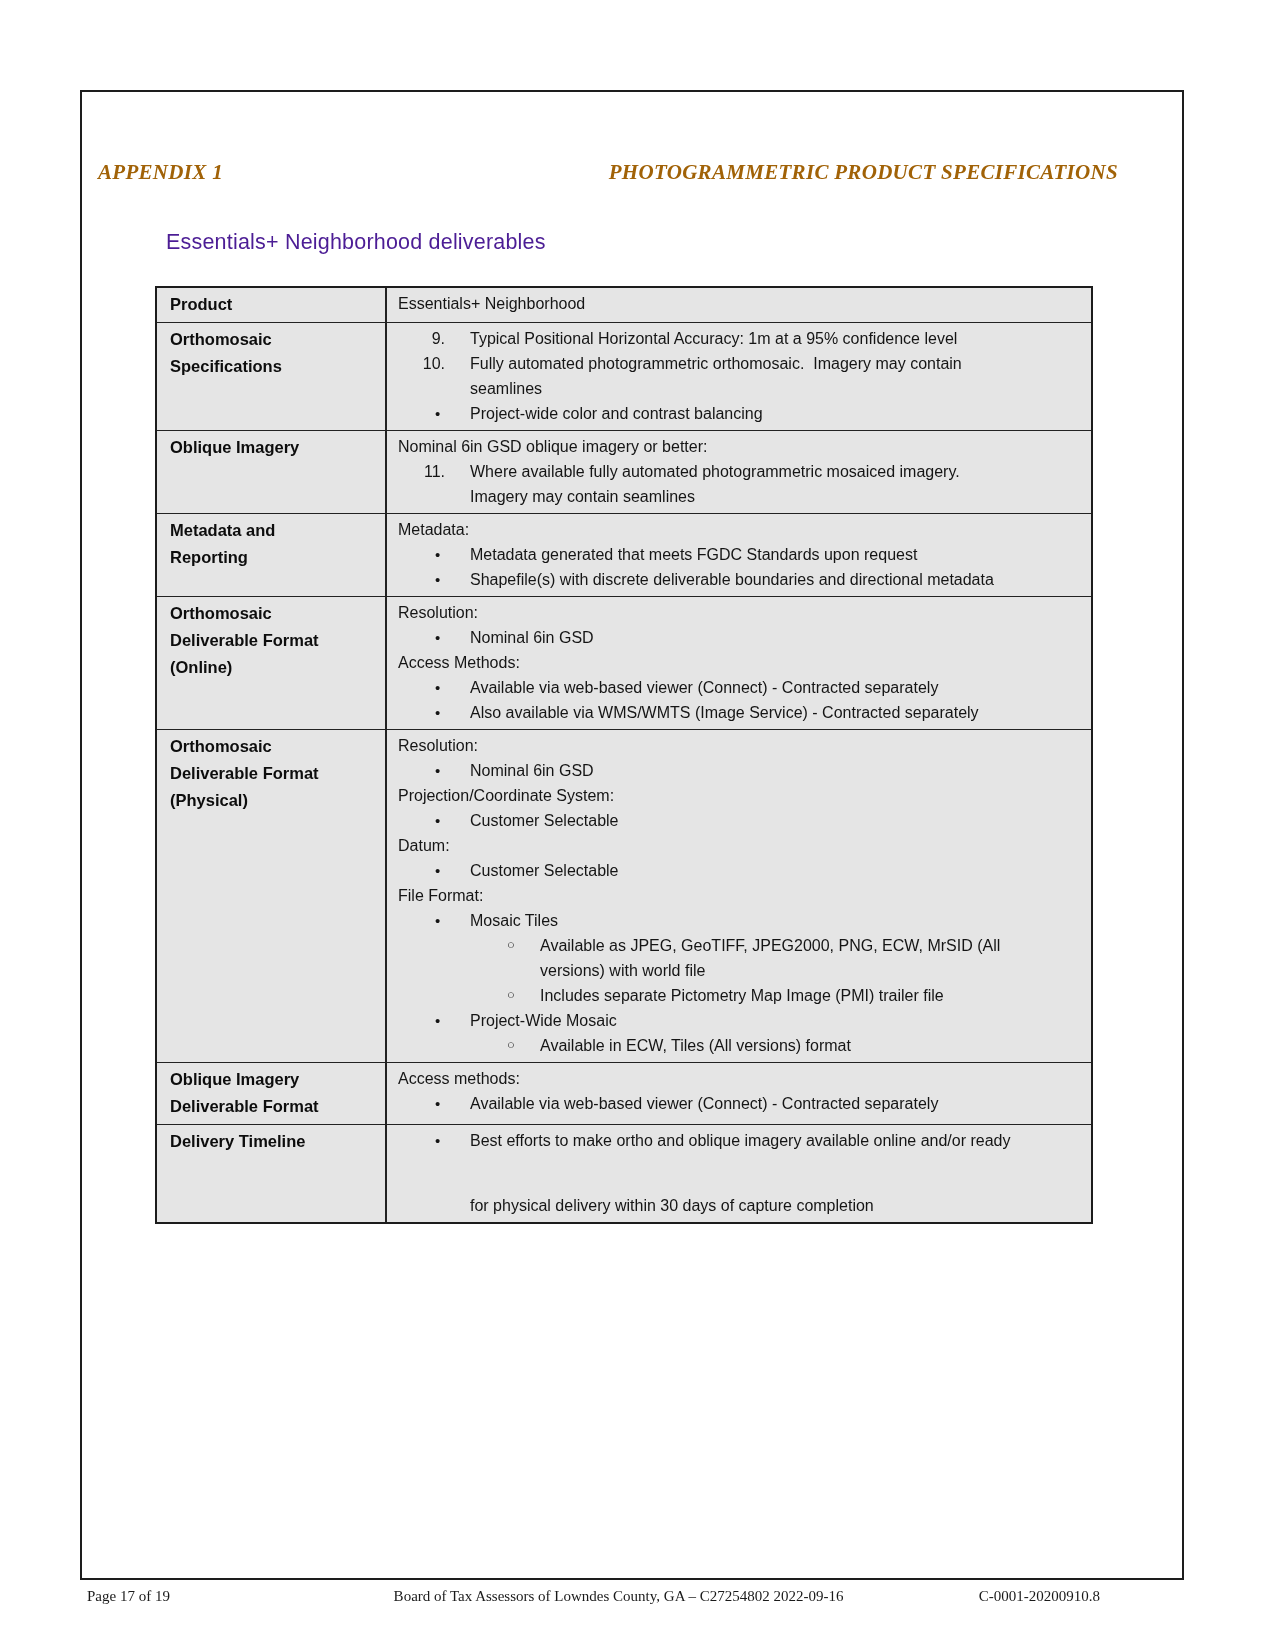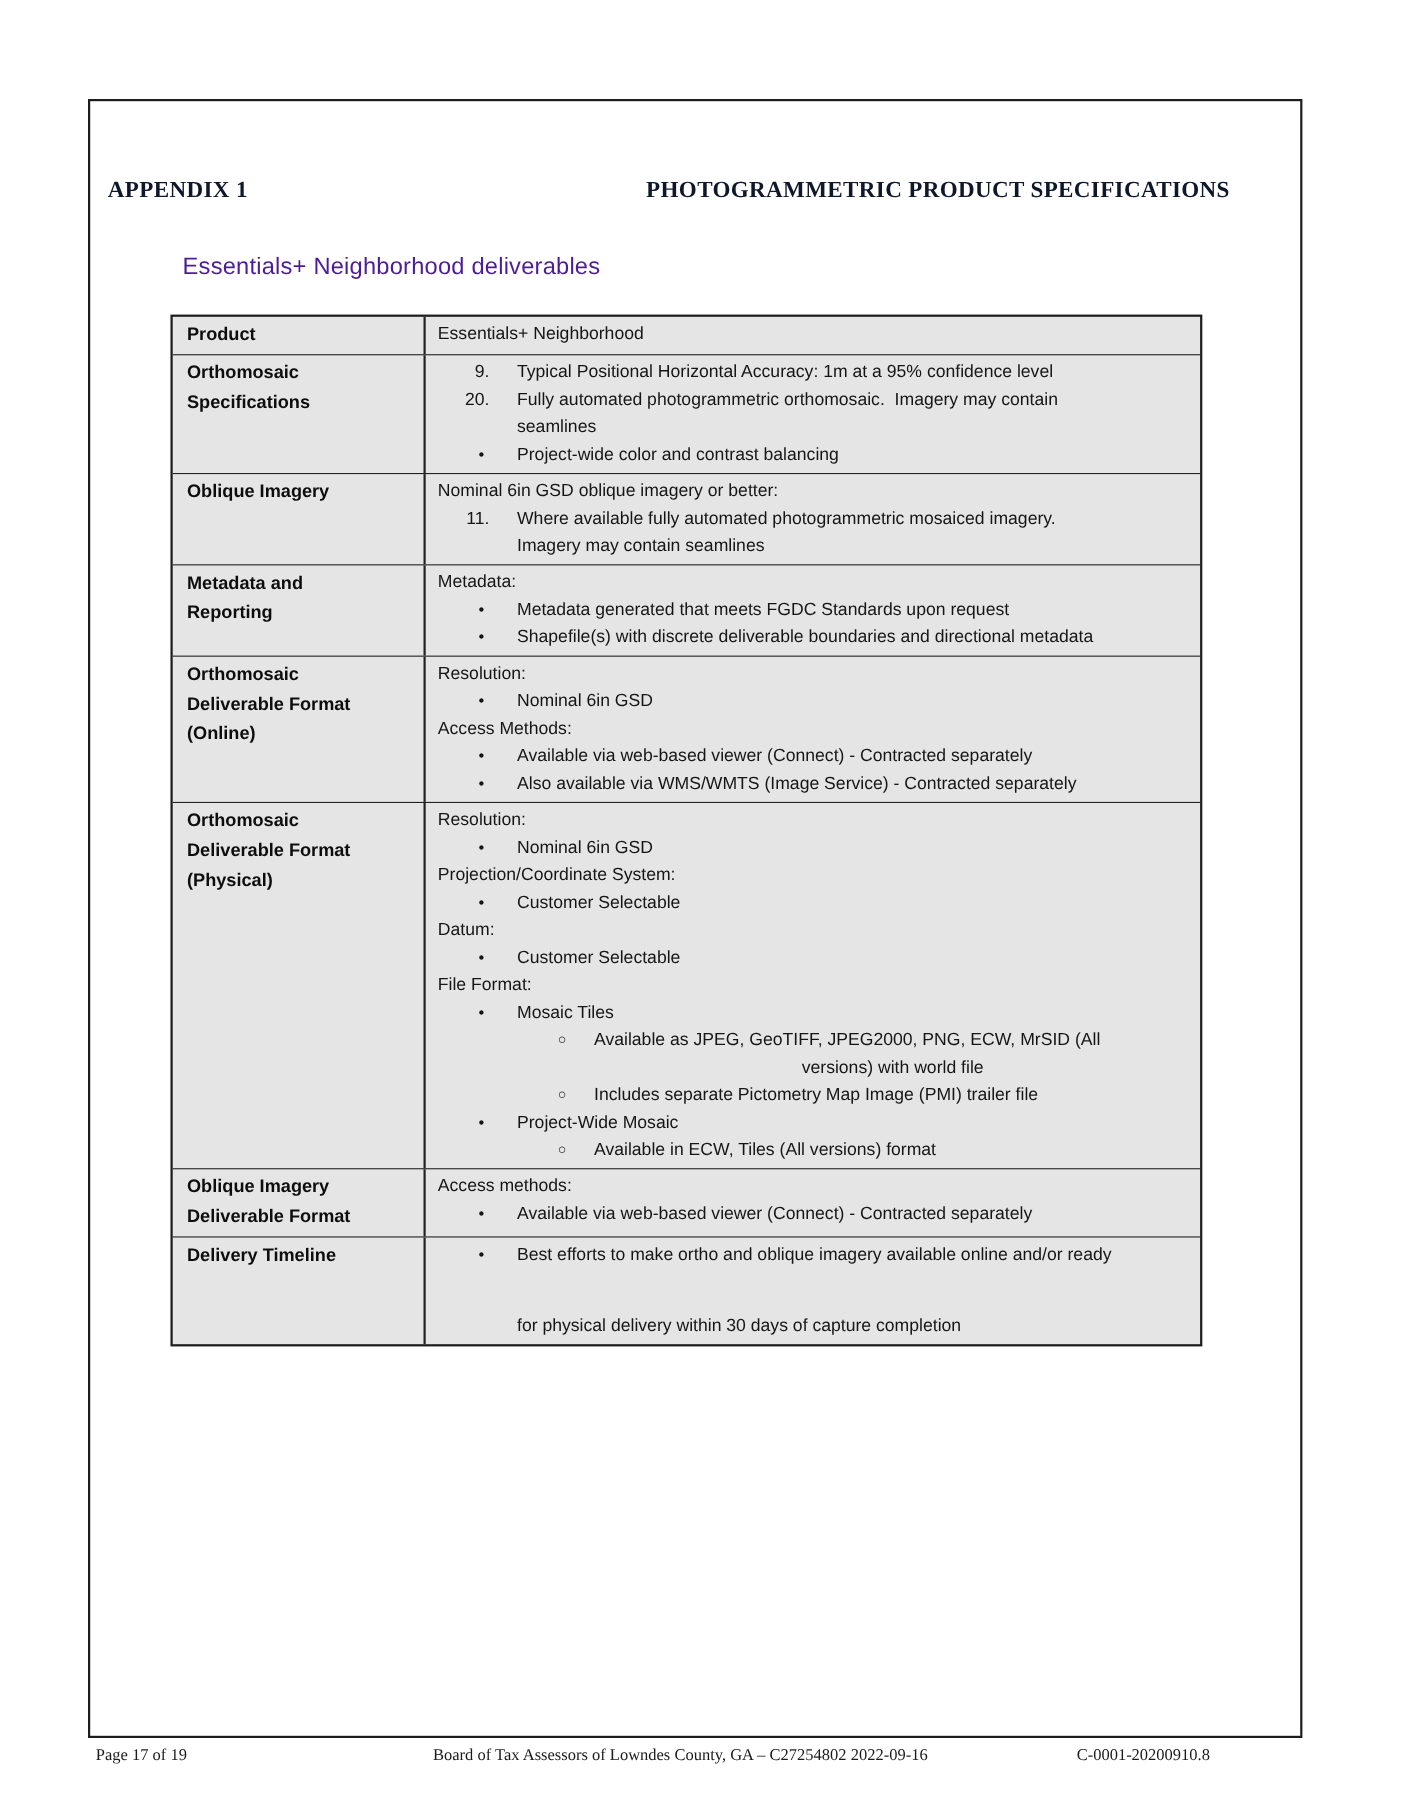--- a/index.html
+++ b/index.html
@@ -22,21 +22,22 @@
   
   .doc-header{
     position:absolute;
     left:16px; right:64px; top:68px;
     display:flex;
     justify-content:space-between;
     font-family:"Liberation Serif", serif;
     font-weight:bold;
     font-size:21px;
     letter-spacing:.3px;
-    color:#0f172a;
+    color:#a16207;
+    font-style:italic;
   }
   .subtitle{
     position:absolute;
     left:84px; top:138px;
     font-size:21.5px;
     color:#4c1d95;
     letter-spacing:.2px;
   }
   
   .spec-table{
@@ -83,21 +84,21 @@
     position:absolute; left:48px; top:0;
     font-size:15px;
   }
   .line.cont-num{padding-left:83px;}
   .line.cont-bullet{padding-left:83px;margin-top:40px;}
   .line.sub{padding-left:153px;}
   .line.sub .marker{
     position:absolute; left:120px; top:-1px;
     font-size:13px;
   }
-  .line.cont-sub{padding-left:153px;text-align:center;}
+  .line.cont-sub{padding-left:153px;}
   
   .doc-footer{
     position:absolute;
     left:0; right:0; top:1496px;
     height:22px;
     font-family:"Liberation Serif", serif;
     font-size:15px;
     color:#1a1a1a;
   }
   .doc-footer .f-left{position:absolute;left:5px;}
@@ -125,21 +126,21 @@
           <div class="line plain"><span class="txt">Essentials+ Neighborhood</span></div>
         </div>
       </div>
       <div class="t-row">
         <div class="t-label">
           <div>Orthomosaic</div>
           <div>Specifications</div>
         </div>
         <div class="t-content">
           <div class="line num"><span class="marker">9.</span><span class="txt">Typical Positional Horizontal Accuracy: 1m at a 95% confidence level</span></div>
-          <div class="line num"><span class="marker">20.</span><span class="txt">Fully automated photogrammetric orthomosaic.  Imagery may contain</span></div>
+          <div class="line num"><span class="marker">10.</span><span class="txt">Fully automated photogrammetric orthomosaic.  Imagery may contain</span></div>
           <div class="line cont-num"><span class="txt">seamlines</span></div>
           <div class="line bullet"><span class="marker">•</span><span class="txt">Project-wide color and contrast balancing</span></div>
         </div>
       </div>
       <div class="t-row">
         <div class="t-label">
           <div>Oblique Imagery</div>
         </div>
         <div class="t-content">
           <div class="line plain"><span class="txt">Nominal 6in GSD oblique imagery or better:</span></div>

